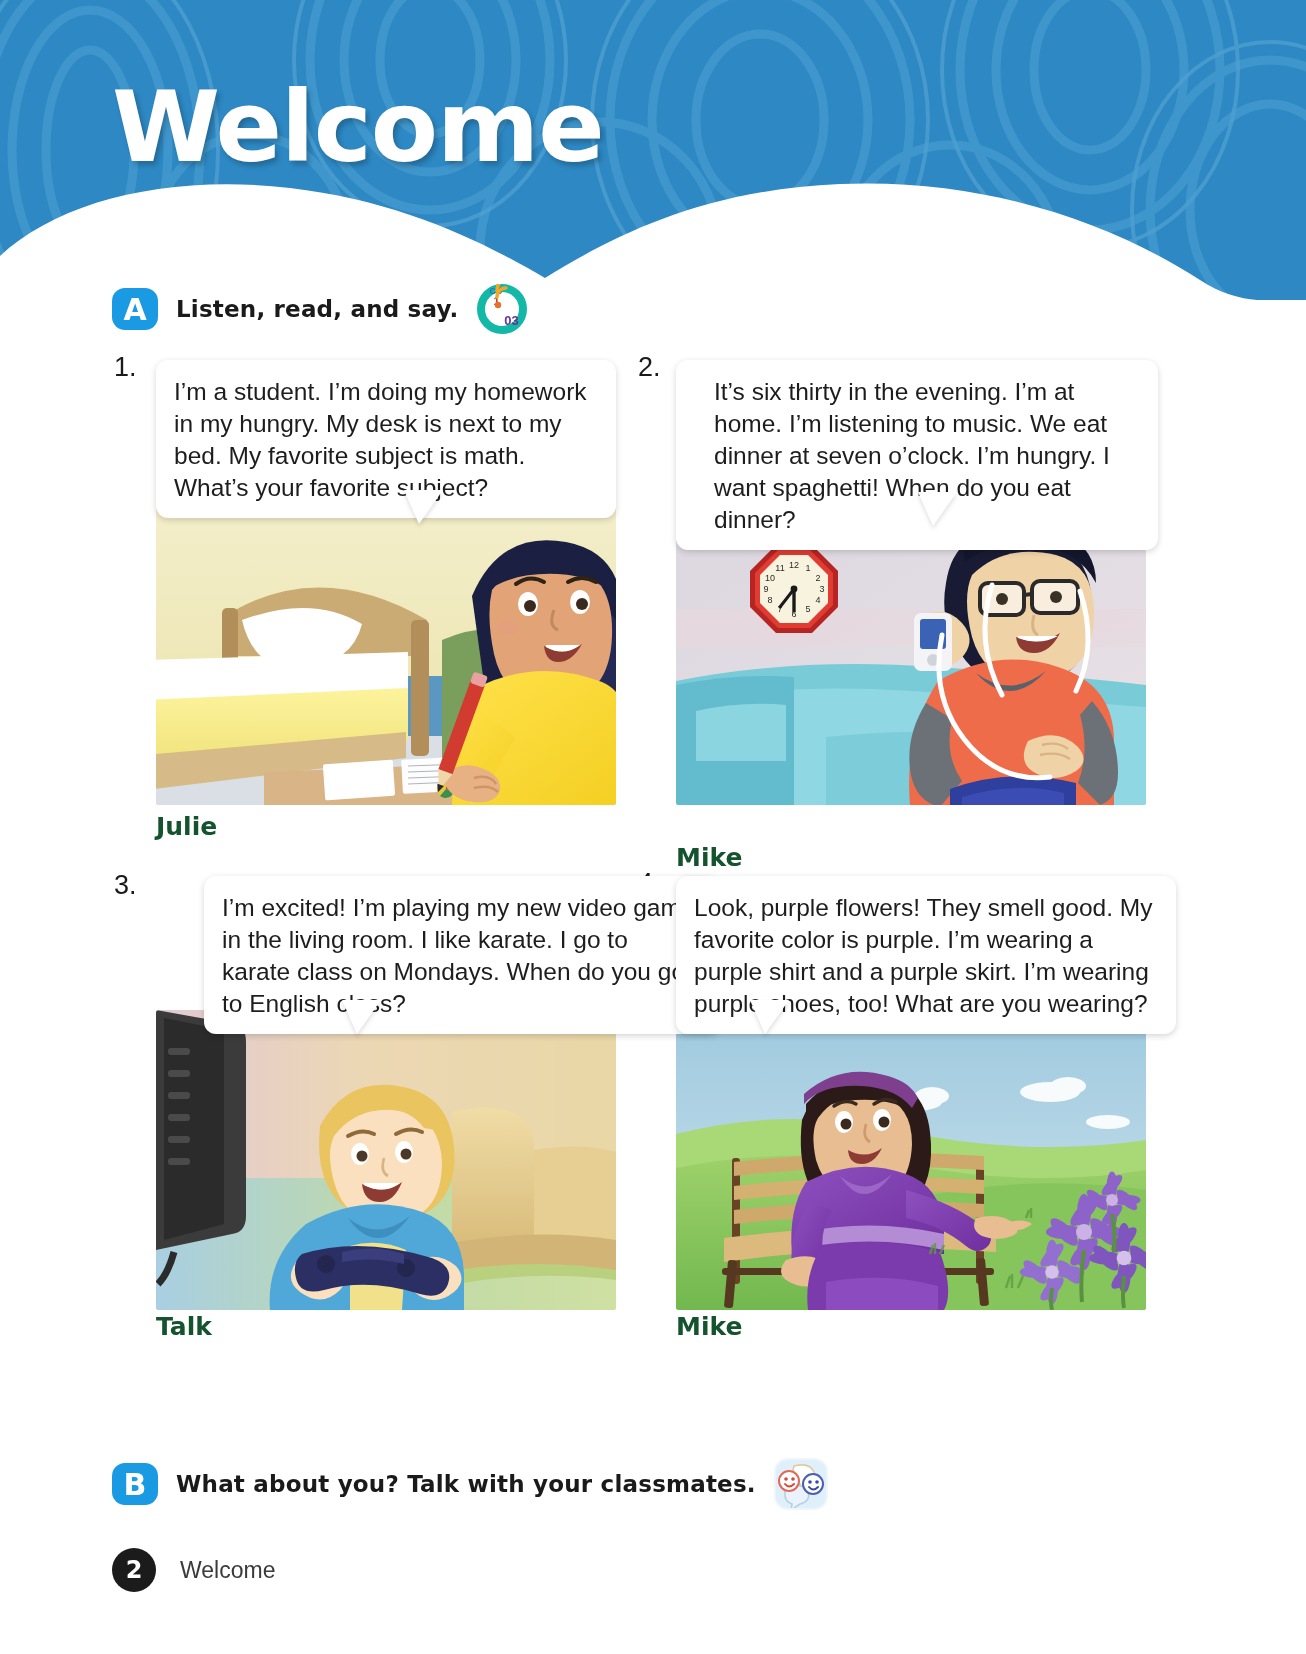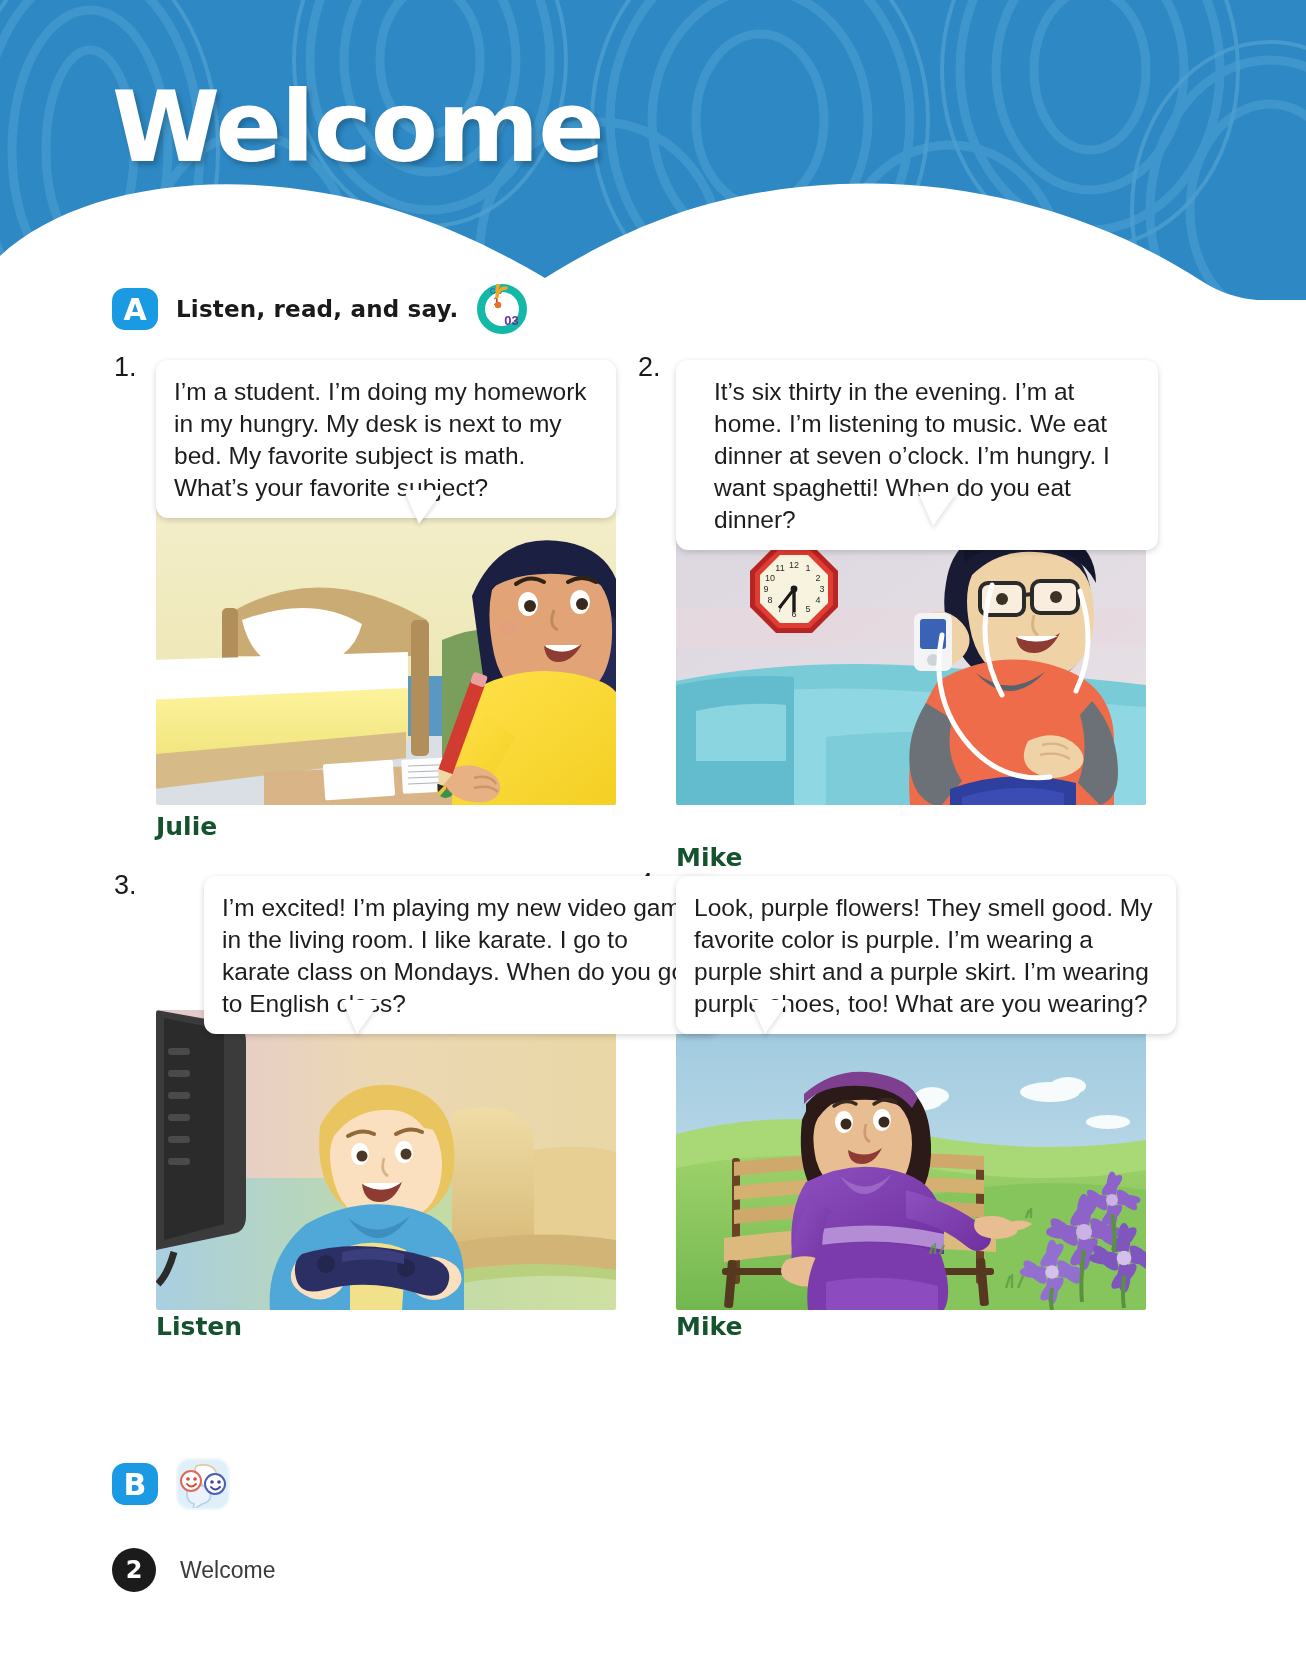--- a/index.html
+++ b/index.html
@@ -414,21 +414,21 @@
 
         <path d="M140 252 q22 -14 42 2 q14 12 2 26 q-18 18 -40 2 q-16 -12 -4 -30 Z" fill="#fbe0bf"></path>
         <path d="M258 252 q22 -12 42 4 q12 14 -2 26 q-20 16 -40 0 q-14 -14 0 -30 Z" fill="#fbe0bf"></path>
 
         <path d="M146 244 q58 -18 130 4 q22 8 16 26 q-6 16 -28 10 q-52 -16 -96 -4 q-24 6 -28 -12 q-4 -16 6 -24 Z" fill="#2c2f63"></path>
         <circle cx="170" cy="254" r="9" fill="#23264f"></circle>
         <circle cx="250" cy="258" r="9" fill="#23264f"></circle>
         <path d="M186 242 q34 -8 62 2 l0 10 q-32 -8 -62 -2 Z" fill="#3a3e7d"></path>
       </svg>
     </div>
-    <div class="name-label" style="left:156px; top:1312px; width:460px;">Listen</div>
+    <div class="name-label" style="left:156px; top:1312px; width:460px;">Talk</div>
   </div>
 
   <div class="item">
     <div class="item-num" style="left:638px; top:868px;">4.</div>
     <div class="bubble" style="left:676px; top:876px; width:500px;">Look, purple flowers! They smell good. My favorite color is purple. I’m wearing a purple shirt and a purple skirt. I’m wearing purple shoes, too! What are you wearing?</div>
     <div class="bubble-tail" style="left:750px; top:1000px;"></div>
 
     <div class="scene" style="left:676px; top:1010px; width:470px; height:300px;">
       <svg width="470" height="300" viewBox="0 0 470 300">
         <defs>
@@ -563,20 +563,21 @@
           <path d="M254 244 l3 -9 M259 244 l0 -11 M264 244 l4 -9"></path>
           <path d="M350 208 l3 -8 M355 208 l0 -10"></path>
         </g>
       </svg>
     </div>
     <div class="name-label" style="left:676px; top:1312px; width:470px;">Mike</div>
   </div>
 
   <div class="section-head" style="left:112px; top:1458px;">
     <div class="badge-letter">B</div>
+    <div class="section-title">What about you? Talk with your classmates.</div>
     <div class="talk-icon">
       <svg width="50" height="48" viewBox="0 0 50 48">
         <path d="M18 6 q16 -4 20 6 q3 9 -7 12 l-8 6 l1 -6 q-10 -3 -6 -18 Z" fill="#ffffff" stroke="#e0cba0" stroke-width="1.6"></path>
         <path d="M10 26 q18 -4 22 6 q3 9 -8 12 l-9 6 l1 -6 q-10 -3 -6 -18 Z" fill="#eaf3fb" stroke="#b9cfe2" stroke-width="1.6"></path>
         <circle cx="13" cy="21" r="10" fill="#ffffff" stroke="#e06a5a" stroke-width="2"></circle>
         <circle cx="10" cy="19" r="1.8" fill="#d14a3a"></circle>
           <circle cx="17" cy="19" r="1.8" fill="#d14a3a"></circle>
         <path d="M9 24 q4 5 9 0" stroke="#d14a3a" stroke-width="2" fill="none" stroke-linecap="round"></path>
         <circle cx="37" cy="24" r="10" fill="#ffffff" stroke="#4a5fb5" stroke-width="2"></circle>
         <circle cx="34" cy="22" r="1.8" fill="#3a4aa0"></circle>

